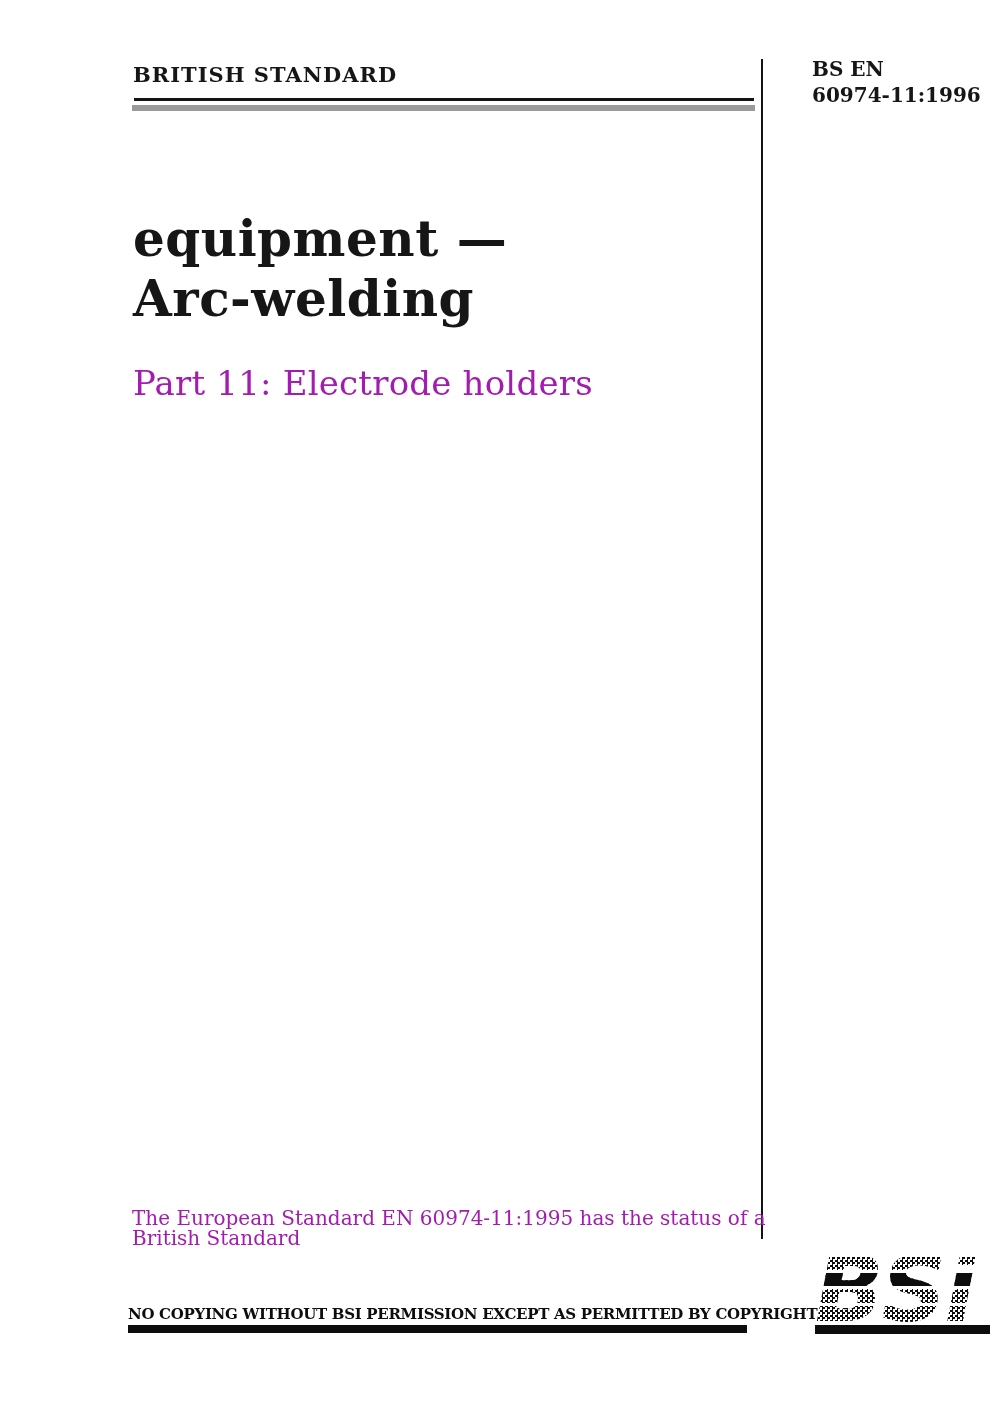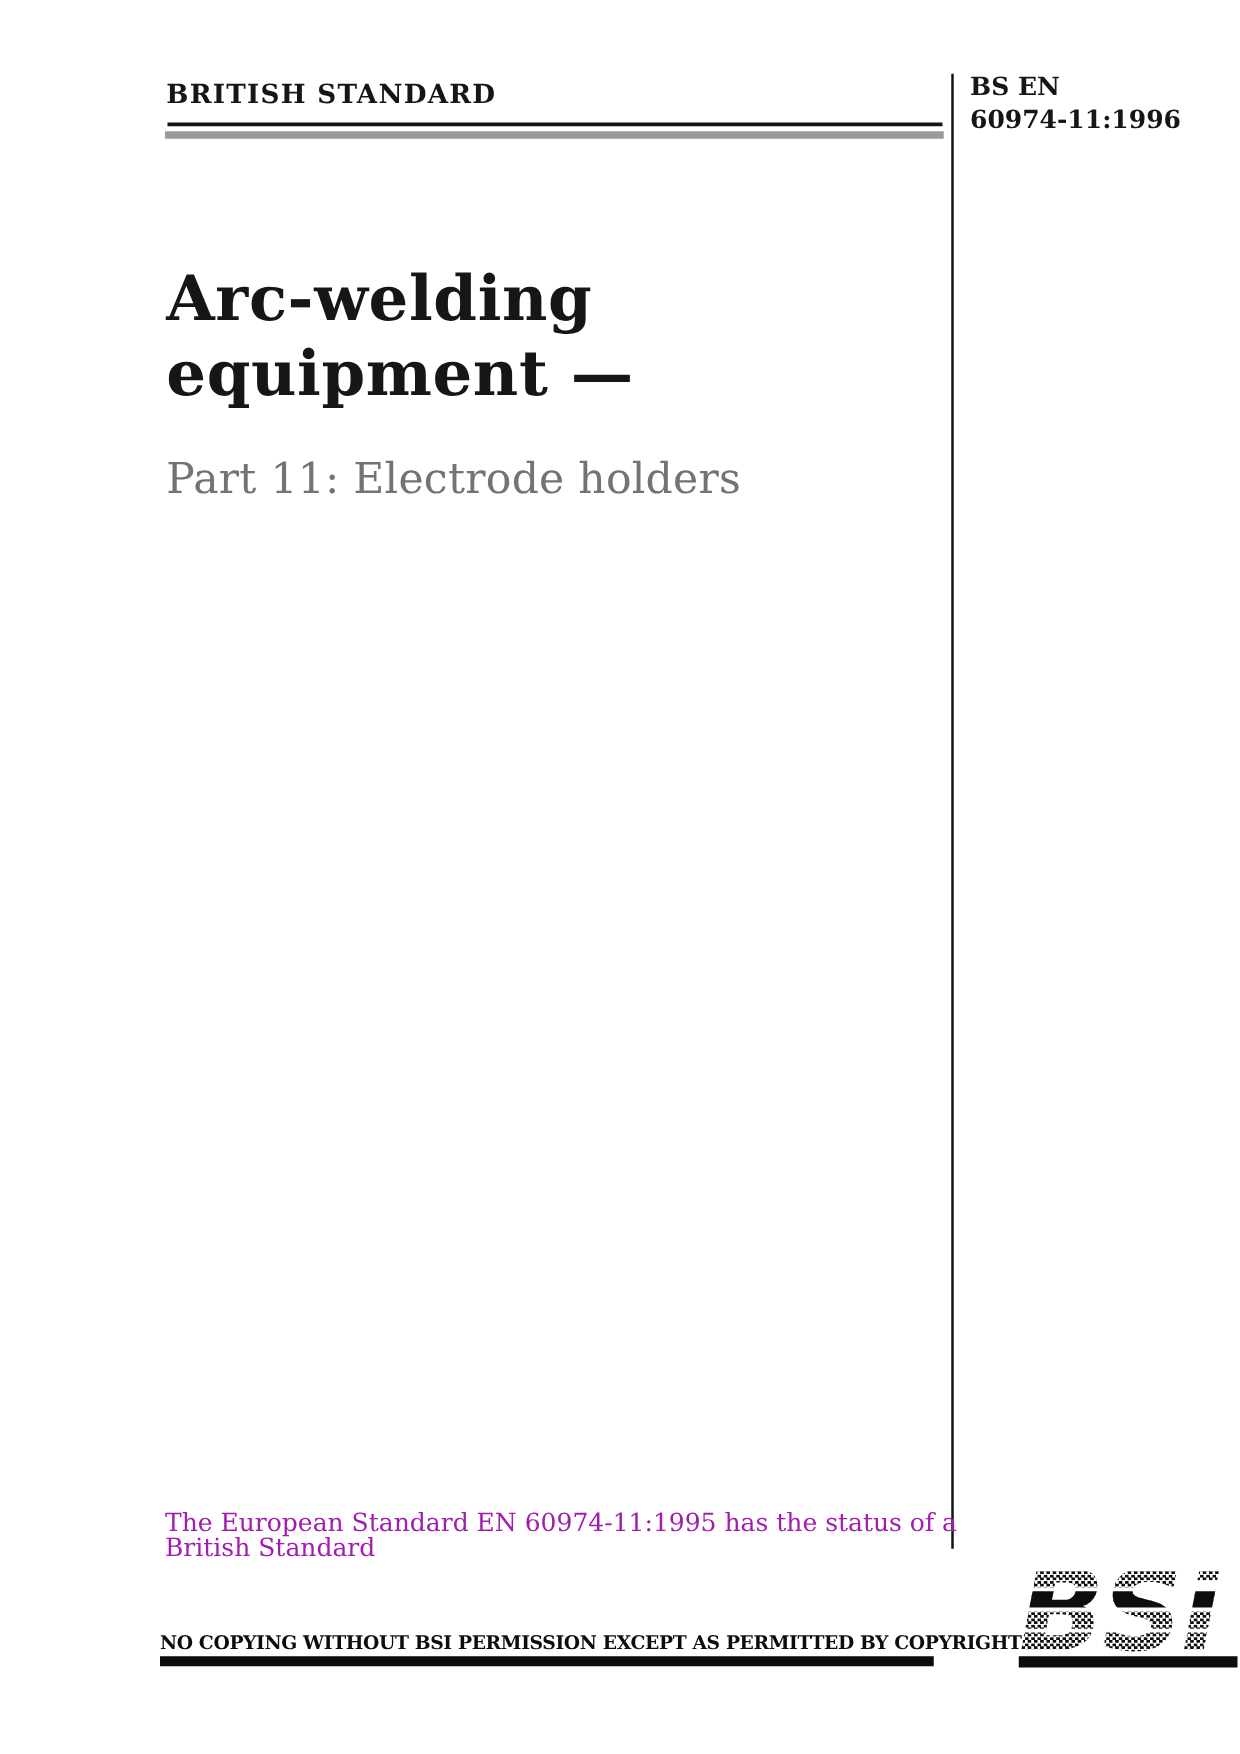--- a/index.html
+++ b/index.html
@@ -12,31 +12,31 @@
 
   .header-label {
     left:133px; top:50px; font-size:21px; font-weight:bold;
     letter-spacing:1px; line-height:26px; white-space:nowrap;
   }
   .rule-black { left:134px; top:86px; width:620px; height:3px; background:#141414; }
   .rule-gray  { left:132px; top:93px; width:623px; height:6px; background:#9a9a9a; }
   .vrule      { left:761px; top:47px;  width:2px;  height:1180px; background:#141414; }
 
   .doc-number {
-    left:776px; top:44px; font-size:20px; font-weight:bold;
+    left:812px; top:44px; font-size:20px; font-weight:bold;
     line-height:26px; white-space:nowrap;
   }
 
   .title {
     left:133px; top:197px; font-size:50px; font-weight:bold;
     line-height:60px; letter-spacing:0.5px; white-space:nowrap; color:#161616;
   }
   .subtitle {
     left:133px; top:351px; font-size:34px; line-height:40px;
-    letter-spacing:0.2px; white-space:nowrap; color:#737373;
+    letter-spacing:0.2px; white-space:nowrap; color:#a21caf;
   }
 
   .status-note {
     left:132px; top:1196px; font-size:20px; line-height:20px;
     color:#a21caf; white-space:nowrap;
   }
 
   .copyright {
     left:128px; top:1295px; width:619px; text-align:center;
     font-size:15px; font-weight:bold; letter-spacing:-0.3px;
@@ -70,22 +70,22 @@
   <div class="abs rule-black"></div>
   <div class="abs rule-gray"></div>
   <div class="abs vrule"></div>
 
   <div class="abs doc-number">
     <div>BS EN</div>
     <div>60974-11:1996</div>
   </div>
 
   <div class="abs title">
+    <div>equipment —</div>
     <div>Arc-welding</div>
-    <div>equipment —</div>
   </div>
 
   <div class="abs subtitle">Part 11: Electrode holders</div>
 
   <div class="abs status-note">
     <div>The European Standard EN 60974-11:1995 has the status of a</div>
     <div>British Standard</div>
   </div>
 
   <div class="abs copyright">NO COPYING WITHOUT BSI PERMISSION EXCEPT AS PERMITTED BY COPYRIGHT LAW</div>

